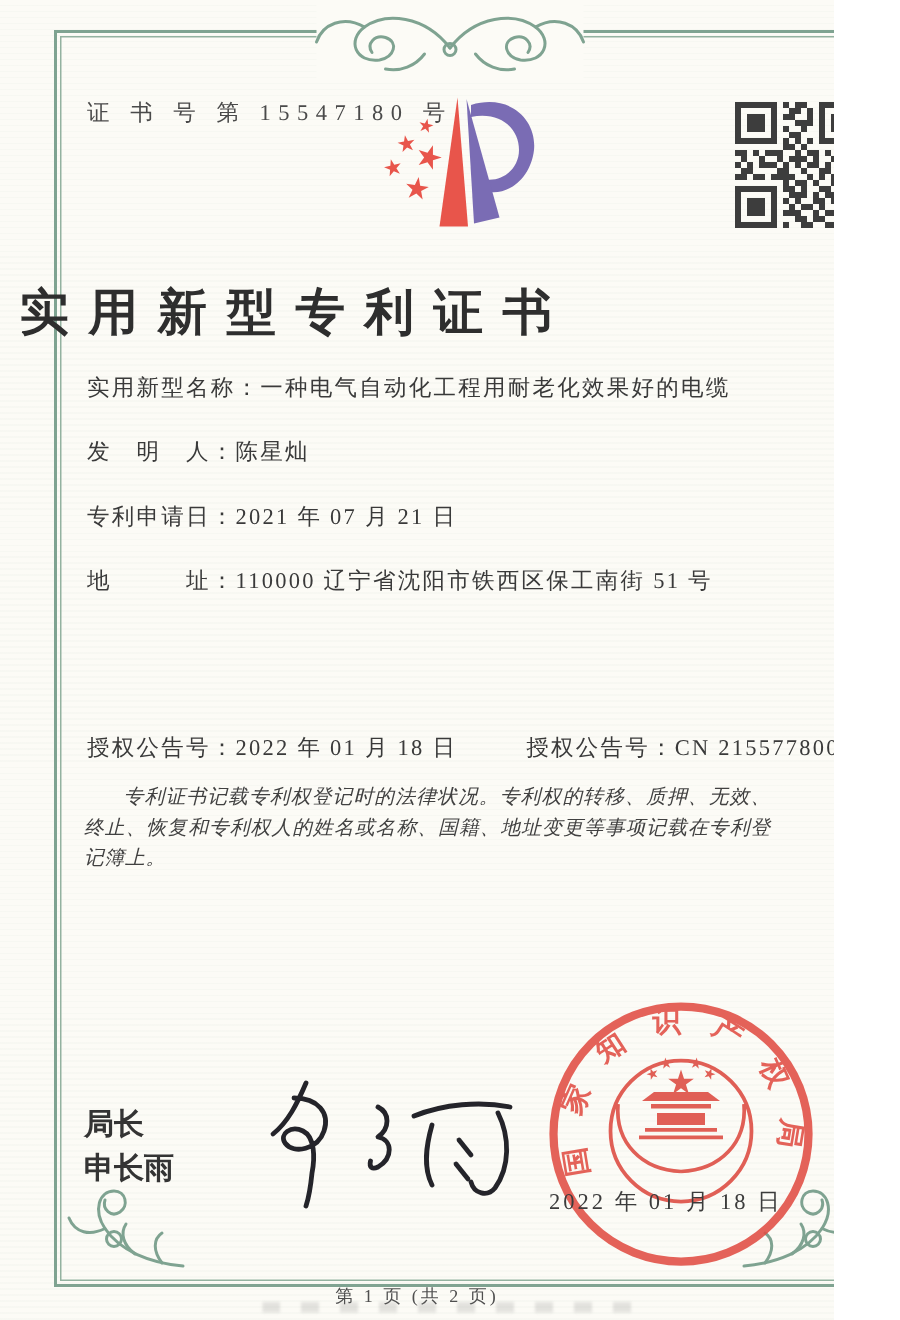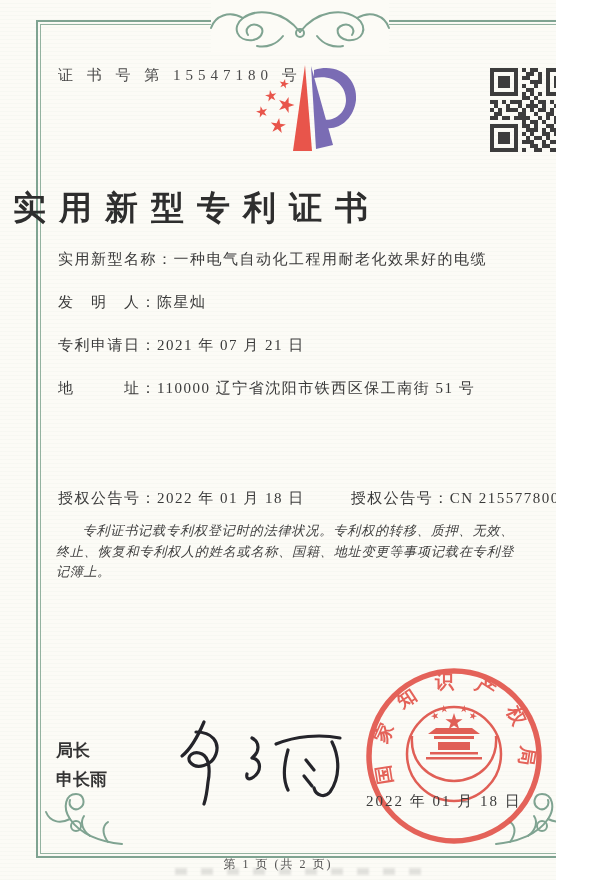--- a/index.html
+++ b/index.html
@@ -19,21 +19,21 @@
   .qm{background:#3d3d3d;}
   .title{position:absolute;left:0;right:0;top:186px;font-size:33px;font-weight:600;
          letter-spacing:13px;padding-left:13px;color:#2e2e2e;}
   .fields{position:absolute;left:58px;top:248px;right:36px;}
   .field-row{margin-bottom:20px;font-size:15px;line-height:23px;letter-spacing:1.5px;white-space:nowrap;}
   .grant-row{position:absolute;left:58px;top:489px;right:36px;display:flex;gap:46px;
              font-size:15px;letter-spacing:1.5px;white-space:nowrap;}
   .paras{position:absolute;left:56px;right:42px;top:521px;font-size:13.2px;line-height:20.5px;
          letter-spacing:0.5px;text-align:justify;font-style:italic;color:#414141;}
   .paras p{margin:0;text-indent:2em;}
-  .signer{position:absolute;left:56px;top:736px;font-size:17px;font-weight:600;line-height:29px;color:#343434;}
+  .signer{position:absolute;left:56px;top:736px;font-size:20px;font-weight:600;line-height:29px;color:#343434;}
   .signature{position:absolute;left:148px;top:708px;}
   .seal{position:absolute;left:364px;top:666px;}
   .seal-date{position:absolute;left:366px;top:792px;font-size:15px;letter-spacing:2px;color:#3c3c3c;z-index:3;}
   .footer-page{position:absolute;left:0;right:0;top:834px;text-align:center;font-size:12px;letter-spacing:2px;color:#4f4f4f;margin-top:22px;}
   .bleed{position:absolute;left:175px;top:868px;width:250px;height:7px;filter:blur(1px);opacity:.5;
          background:repeating-linear-gradient(90deg, rgba(110,110,110,.35) 0 12px, transparent 12px 26px);}
   .orn{position:absolute;}
   svg{display:block;}
 </style>
 </head>

